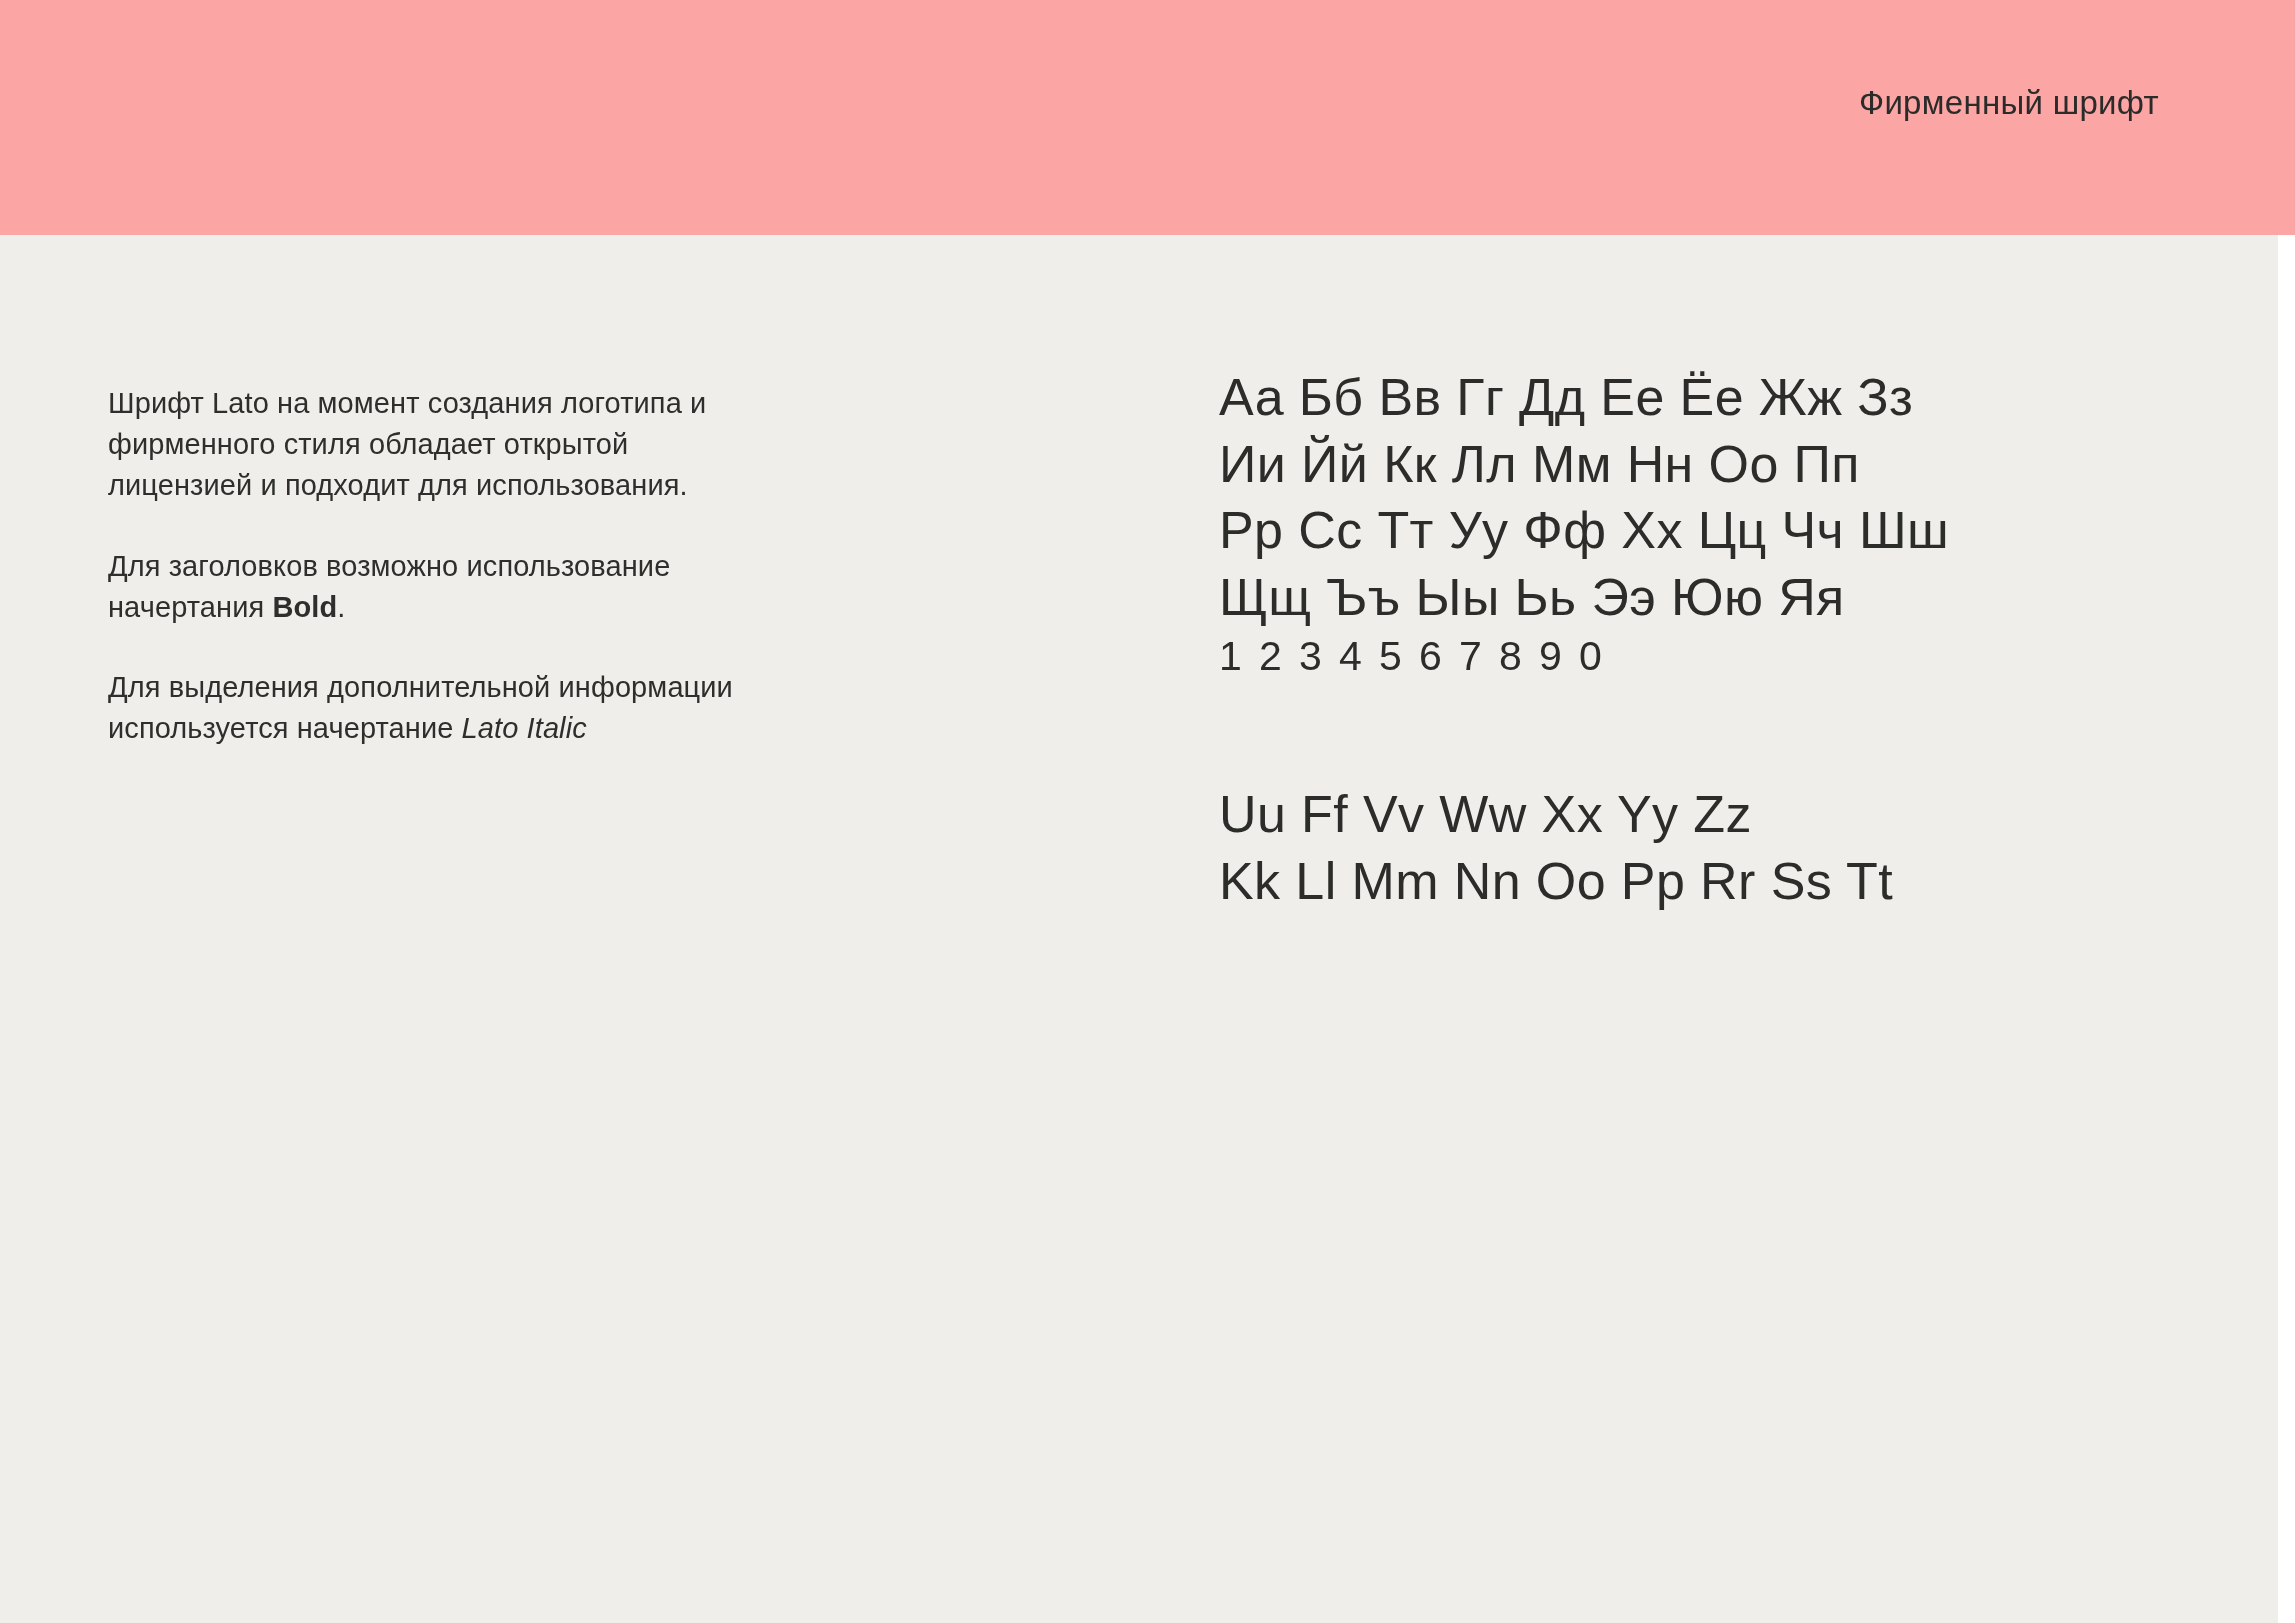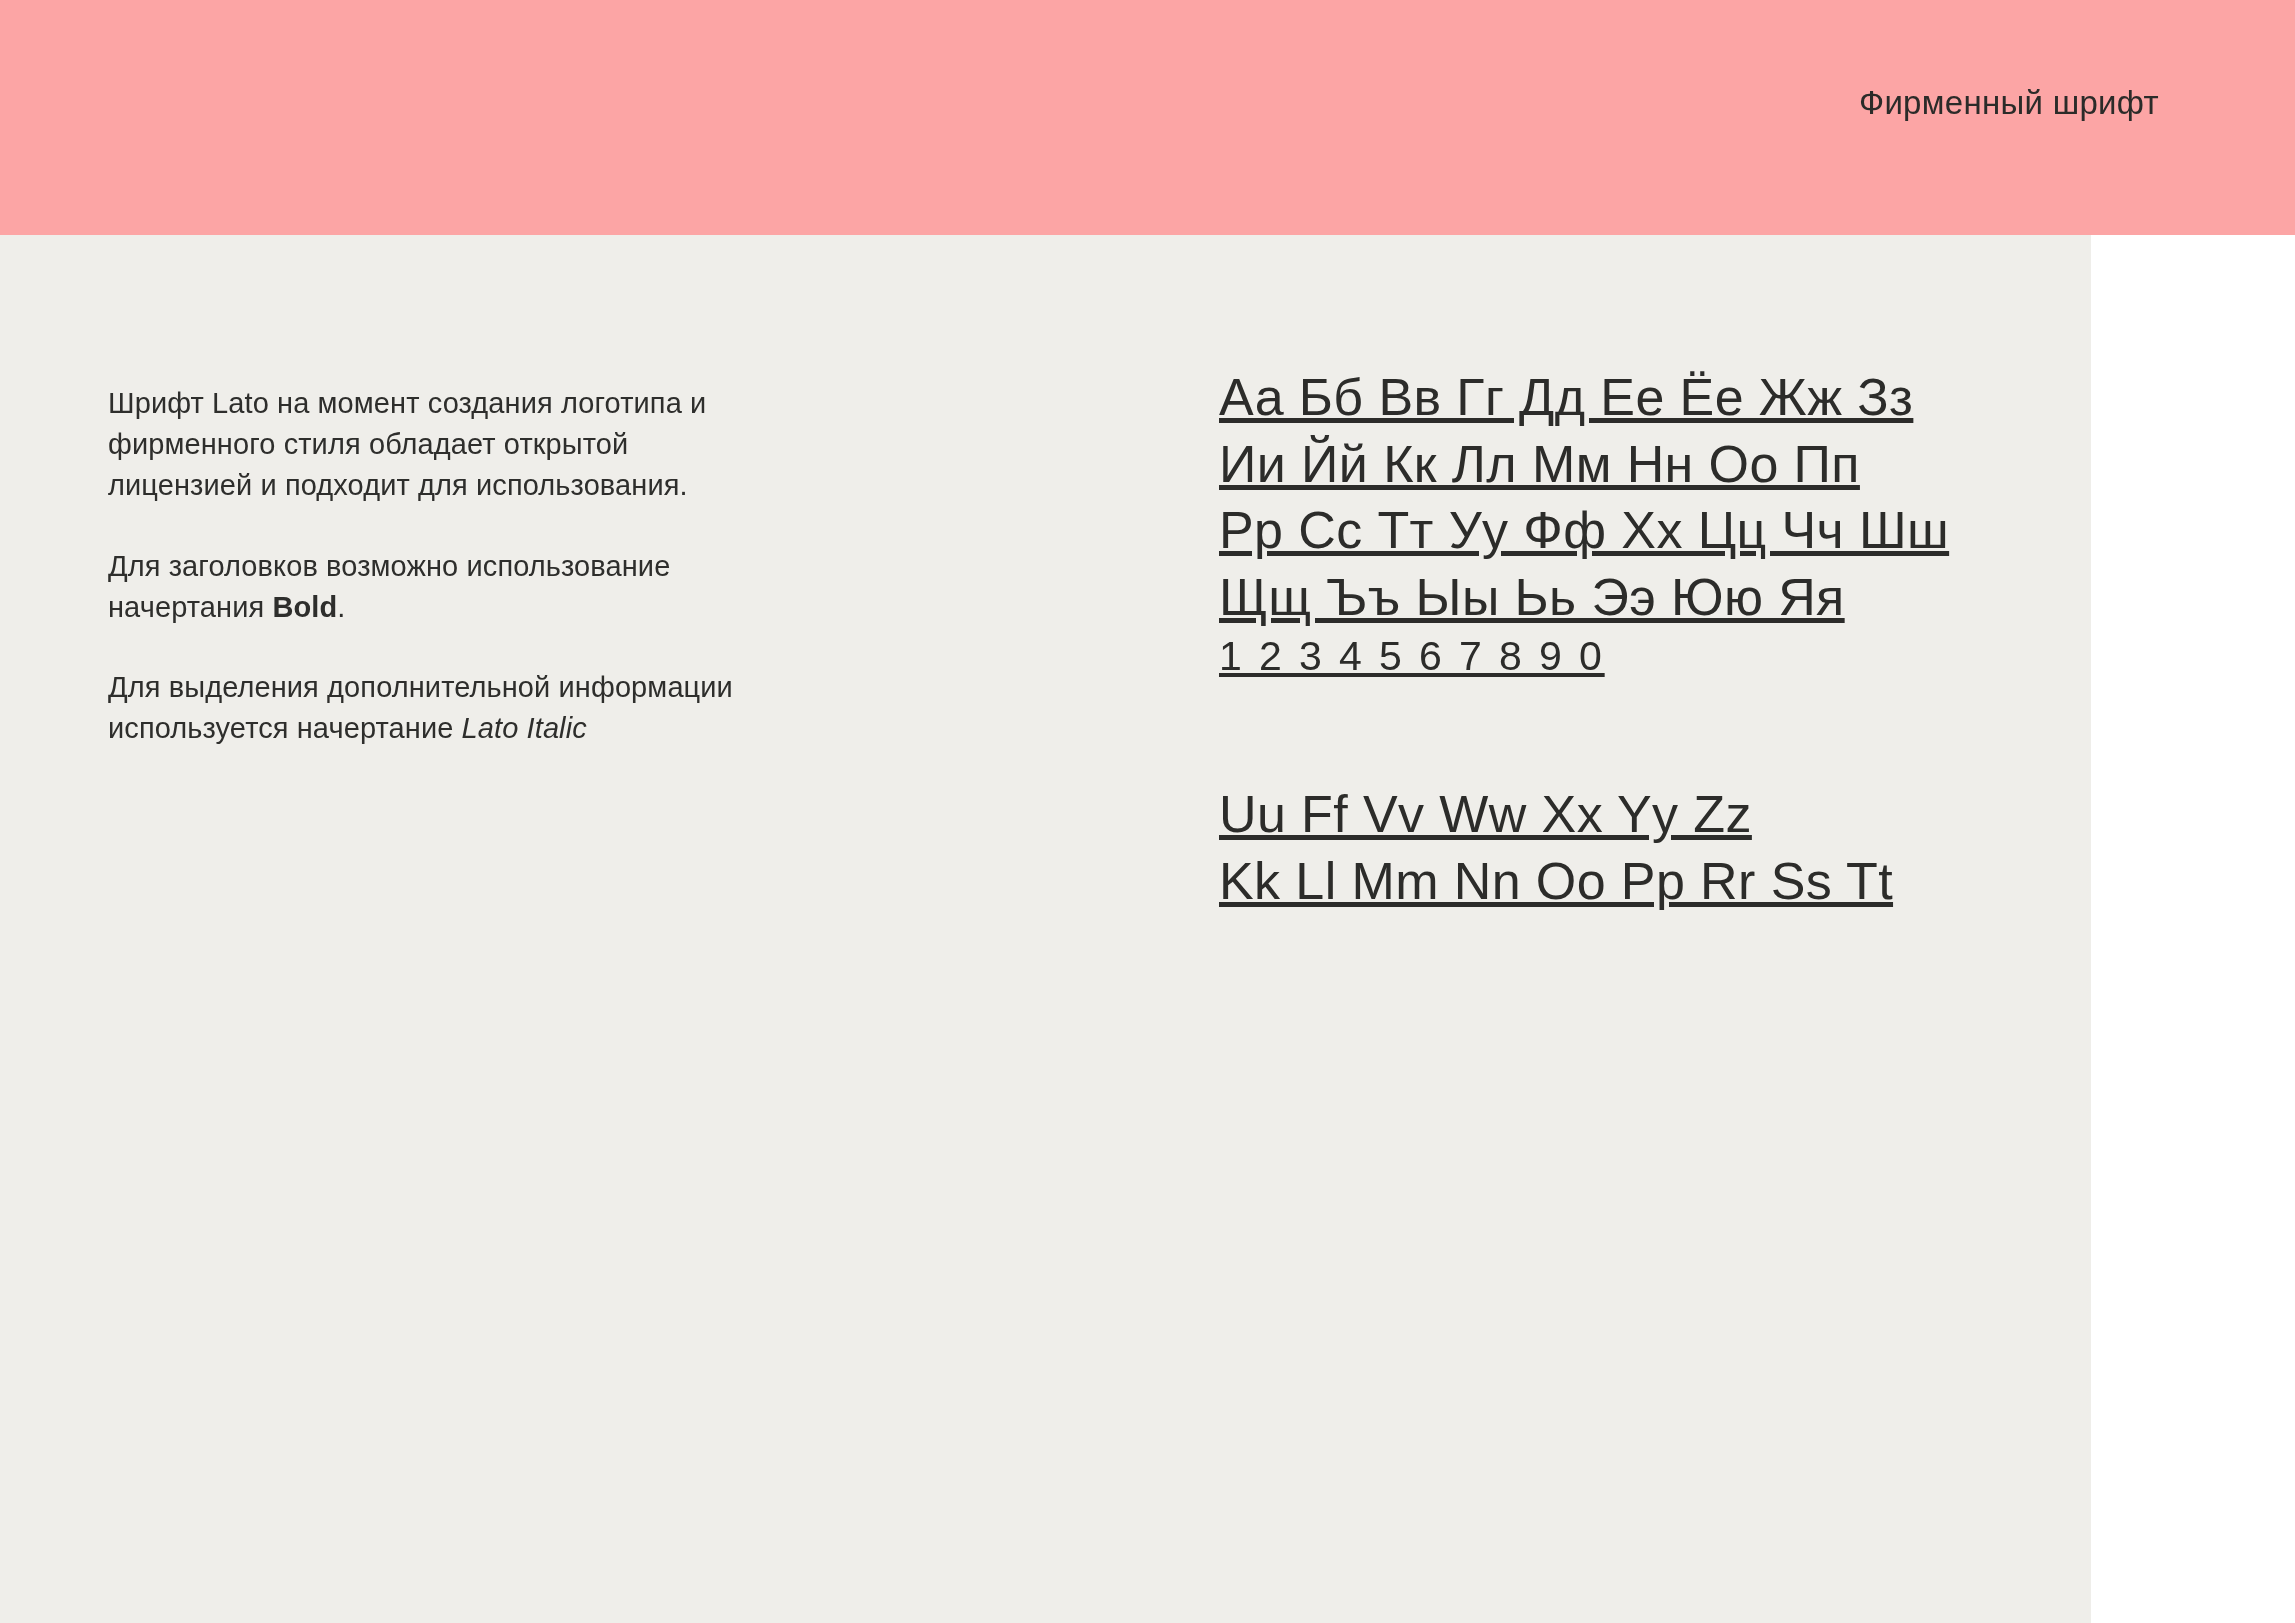--- a/index.html
+++ b/index.html
@@ -41,21 +41,21 @@
     letter-spacing: 0.3px;
     color: #2b2b29;
     white-space: nowrap;
   }
 
   
   .panel {
     position: absolute;
     left: 0;
     top: 235px;
-    width: 2091px;
+    width: 2278px;
     height: 1389px;
     background: #efeeea;
   }
 
   
   .desc {
     position: absolute;
     left: 108px;
     top: 148px;
     width: 646px;
@@ -102,21 +102,20 @@
   }
   .spec-lat {
     margin-top: 98px;
     font-size: 52px;
     line-height: 1.28;
     letter-spacing: 0.4px;
     white-space: nowrap;
   }
   .spec-line {
     display: block;
-    text-decoration: underline;
   }
 </style>
 </head>
 <body>
 
 <div class="page">
 
   <div class="header">
     <div class="header-title">Фирменный шрифт</div>
   </div>

